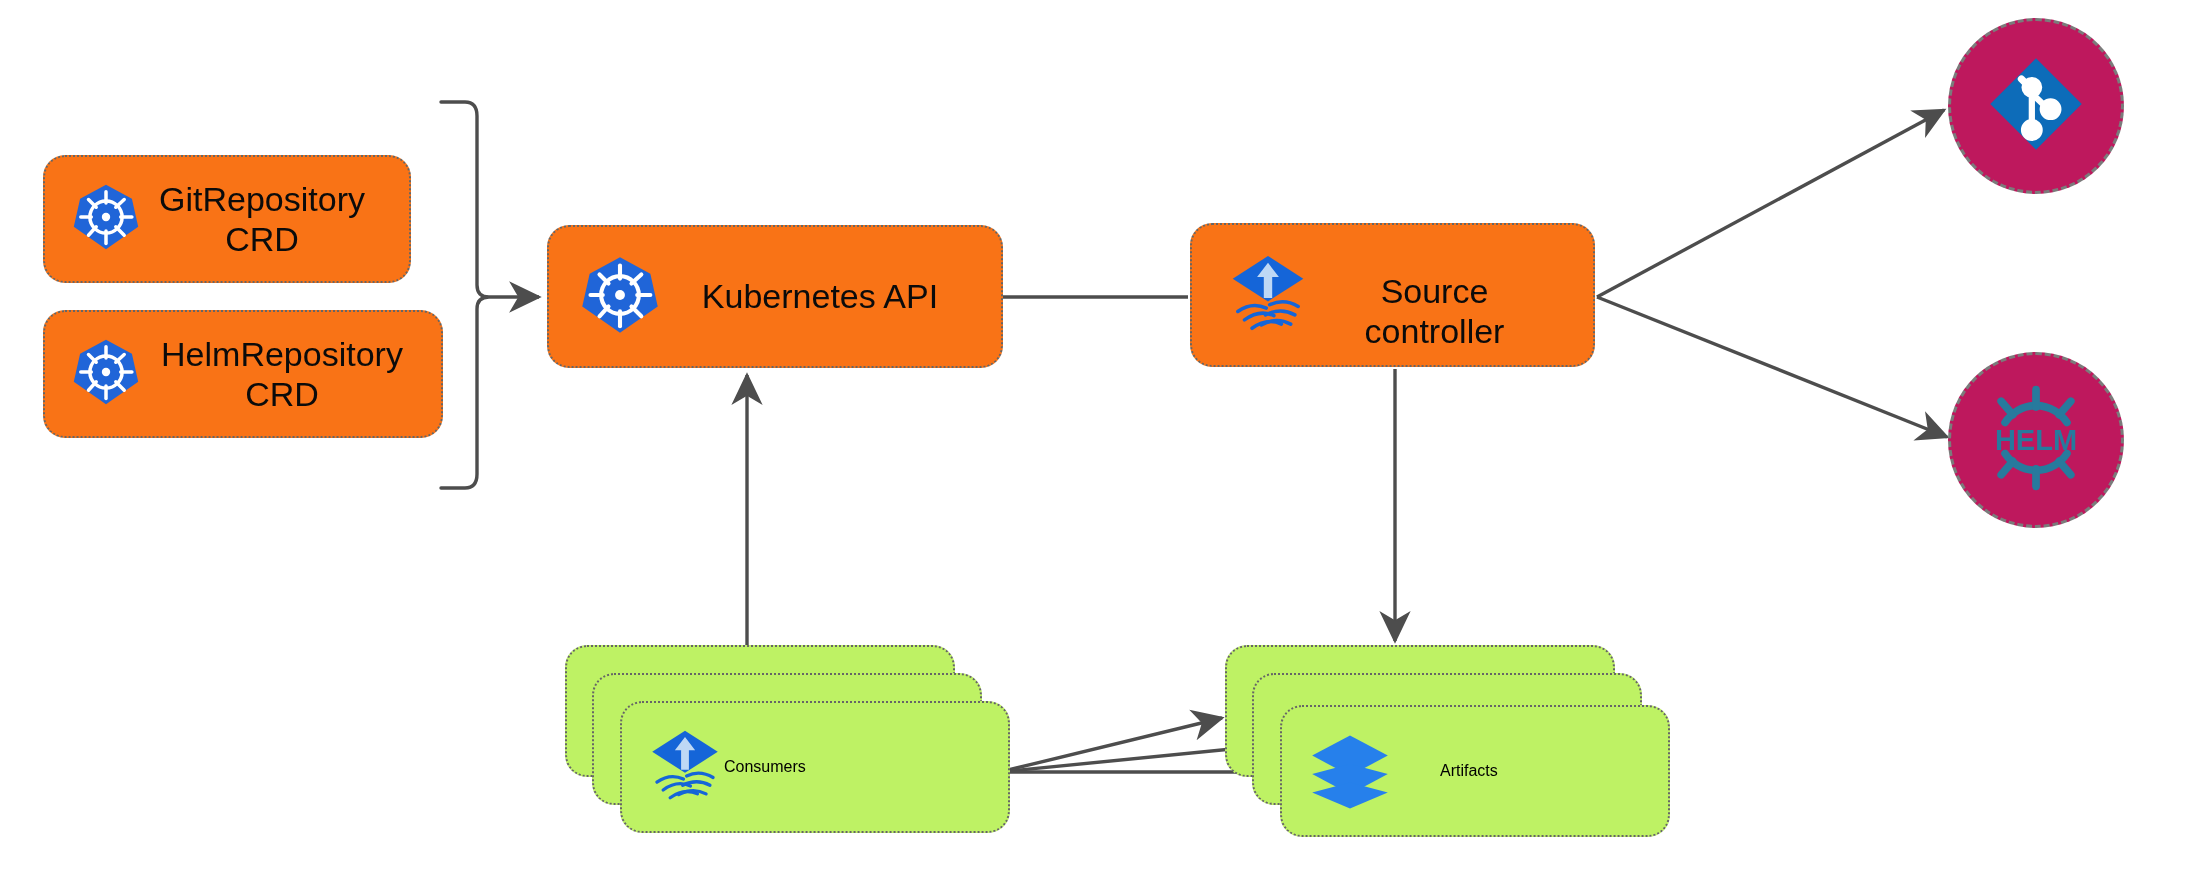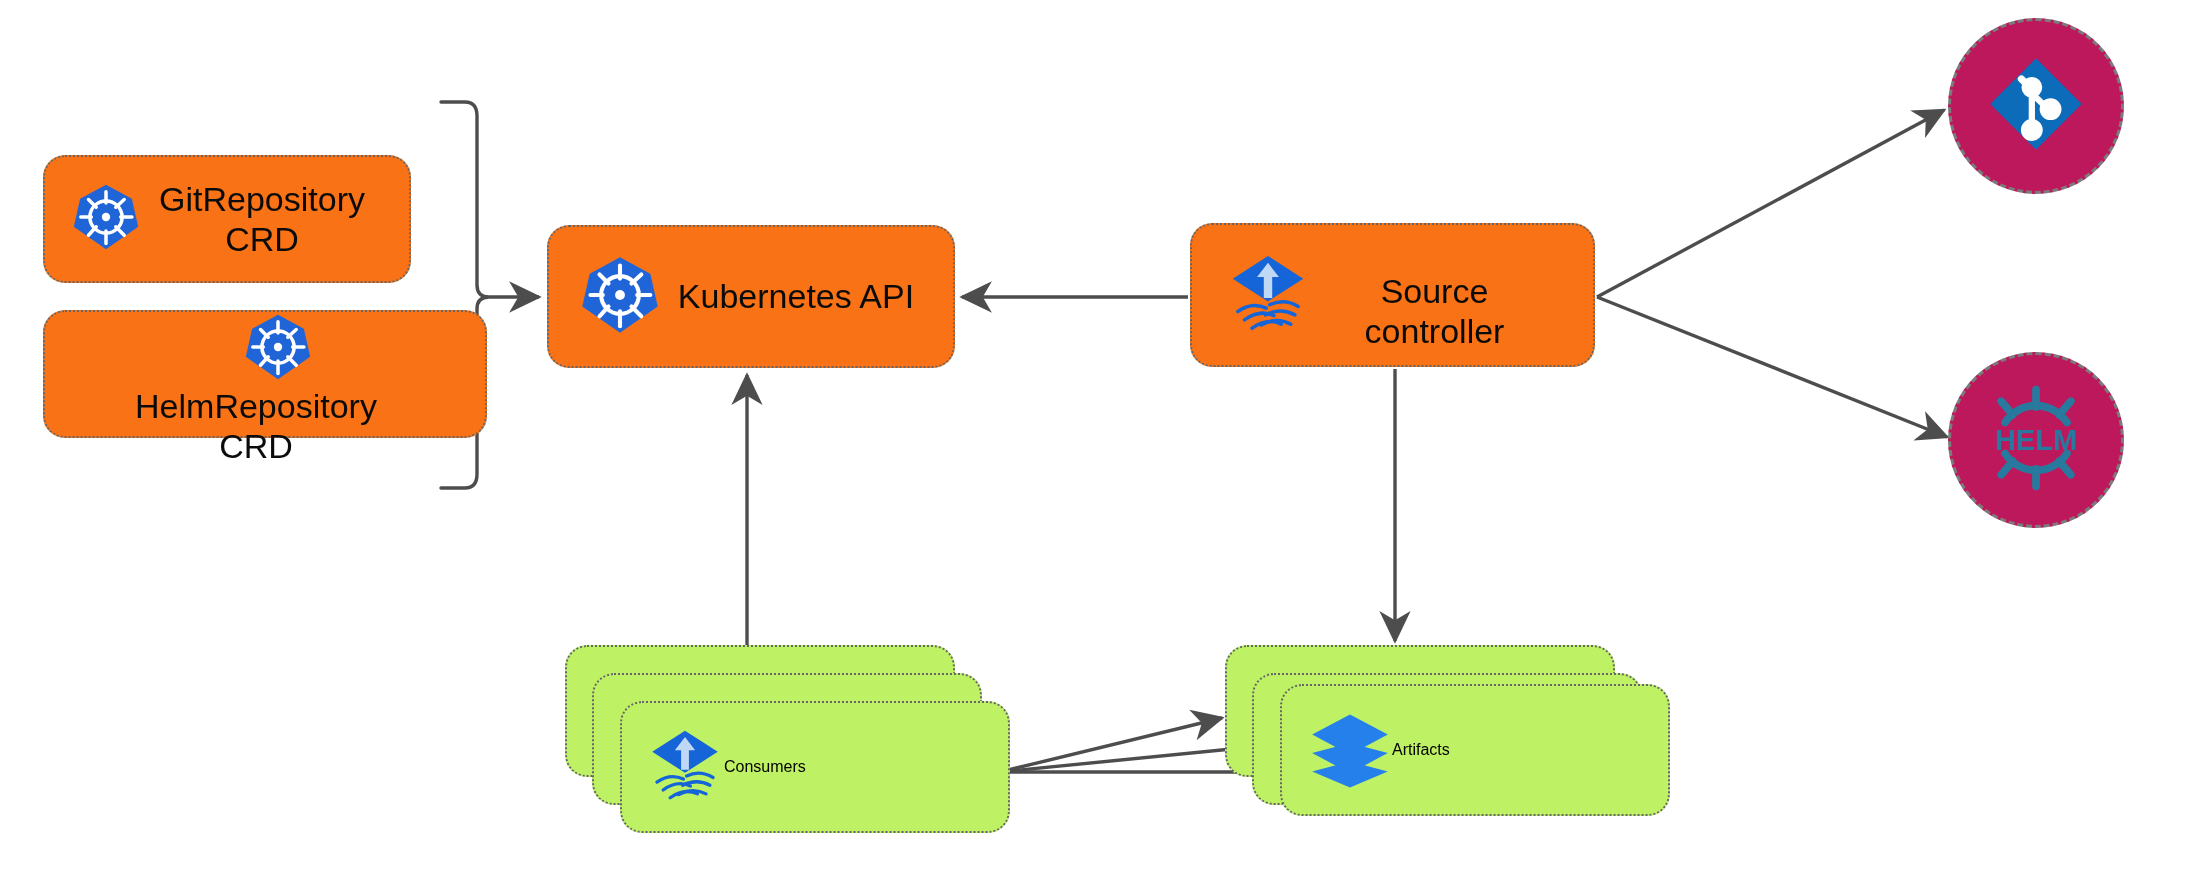--- a/index.html
+++ b/index.html
@@ -115,21 +115,21 @@
           <line x1="76" y1="25" x2="64" y2="36"></line>
           <line x1="36" y1="64" x2="25" y2="76"></line>
         </g>
         <circle cx="50" cy="50" r="6" fill="#ffffff"></circle>
       </svg>
     </span>
     <span class="label" style="margin-right:26px;">GitRepository
 CRD</span>
   </div>
 
-  <div class="node" style="left:43px;top:310px;width:444px;height:128px;flex-direction:column;">
+  <div class="node" style="left:43px;top:310px;width:400px;height:128px;">
     <span class="icon" style="margin-left:26px;">
       <svg width="70" height="70" viewBox="0 0 100 100">
         <polygon points="50,4 87,24 96,64 50,96 4,64 13,24" fill="#2065d8"></polygon>
         <g fill="none" stroke="#ffffff" stroke-width="5" stroke-linecap="round">
           <circle cx="50" cy="50" r="23"></circle>
           <line x1="50" y1="14" x2="50" y2="30"></line>
           <line x1="50" y1="70" x2="50" y2="88"></line>
           <line x1="14" y1="50" x2="29" y2="50"></line>
           <line x1="71" y1="50" x2="87" y2="50"></line>
           <line x1="25" y1="25" x2="36" y2="36"></line>
@@ -137,21 +137,21 @@
           <line x1="76" y1="25" x2="64" y2="36"></line>
           <line x1="36" y1="64" x2="25" y2="76"></line>
         </g>
         <circle cx="50" cy="50" r="6" fill="#ffffff"></circle>
       </svg>
     </span>
     <span class="label" style="margin-right:18px;">HelmRepository
 CRD</span>
   </div>
 
-  <div class="node" style="left:547px;top:225px;width:408px;height:143px;">
+  <div class="node" style="left:547px;top:225px;width:456px;height:143px;">
     <span class="icon" style="margin-left:30px;">
       <svg width="82" height="82" viewBox="0 0 100 100">
         <polygon points="50,4 87,24 96,64 50,96 4,64 13,24" fill="#2065d8"></polygon>
         <g fill="none" stroke="#ffffff" stroke-width="5" stroke-linecap="round">
           <circle cx="50" cy="50" r="23"></circle>
           <line x1="50" y1="14" x2="50" y2="30"></line>
           <line x1="50" y1="70" x2="50" y2="88"></line>
           <line x1="14" y1="50" x2="29" y2="50"></line>
           <line x1="71" y1="50" x2="87" y2="50"></line>
           <line x1="25" y1="25" x2="36" y2="36"></line>
@@ -202,21 +202,21 @@
           </g>
         </svg>
       </span>
       <span class="label" style="margin-right:26px;">Consumers</span>
     </div>
   </div>
 
   <div class="stack" style="left:1225px;top:645px;width:500px;height:210px;">
     <div class="sheet" style="left:0px;top:0px;width:390px;height:132px;"></div>
     <div class="sheet" style="left:27px;top:28px;width:390px;height:132px;"></div>
-    <div class="sheet front" style="left:55px;top:39px;width:390px;height:132px;">
+    <div class="sheet front" style="left:55px;top:60px;width:390px;height:132px;gap:48px;">
       <span class="icon" style="margin-left:26px;">
         <svg width="84" height="84" viewBox="0 0 100 100">
           <polygon points="50,10 95,34 50,58 5,34" fill="#2680eb"></polygon>
           <polygon points="50,44 95,56 50,80 5,56" fill="#2680eb"></polygon>
           <polygon points="50,66 95,78 50,97 5,78" fill="#2680eb"></polygon>
         </svg>
       </span>
       <span class="label" style="margin-right:28px;">Artifacts</span>
     </div>
   </div>

